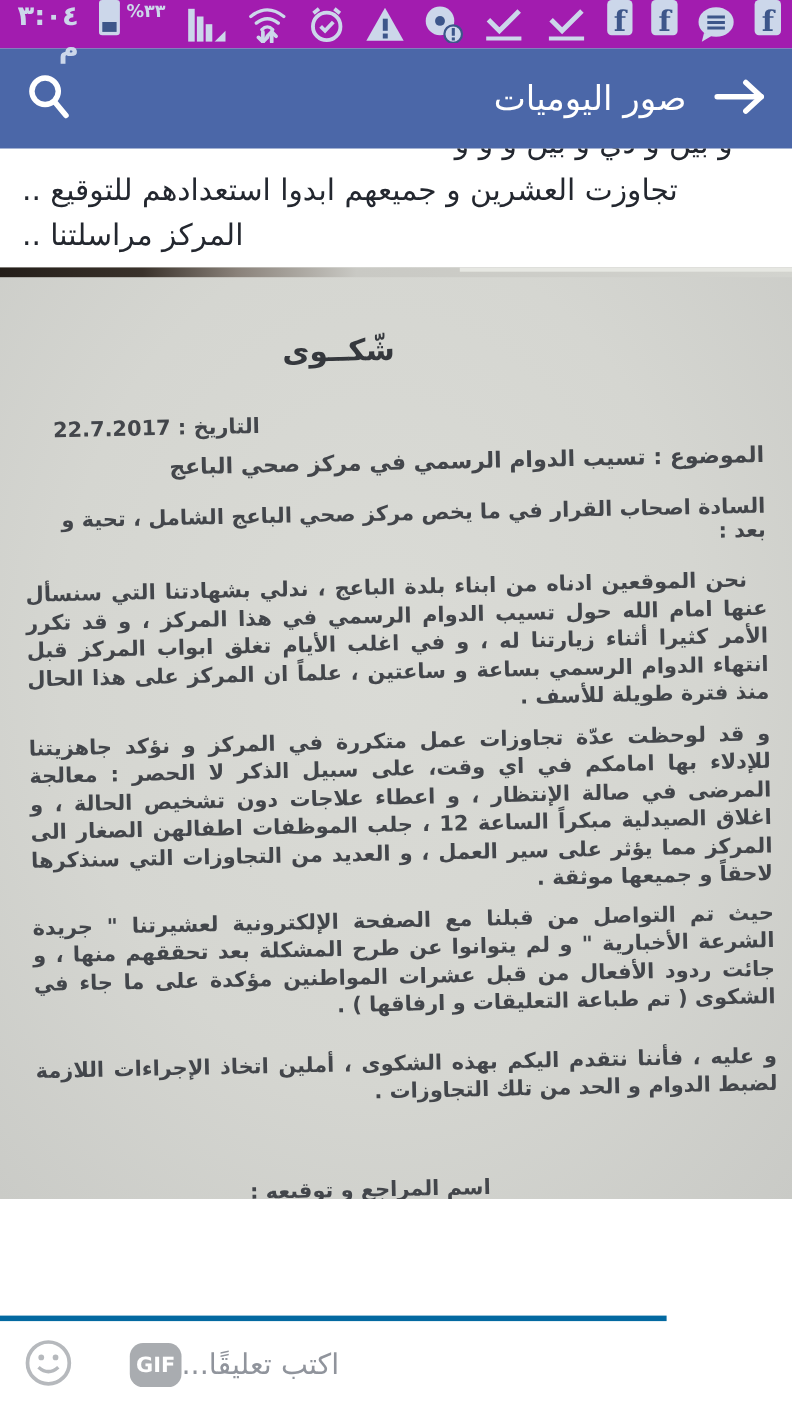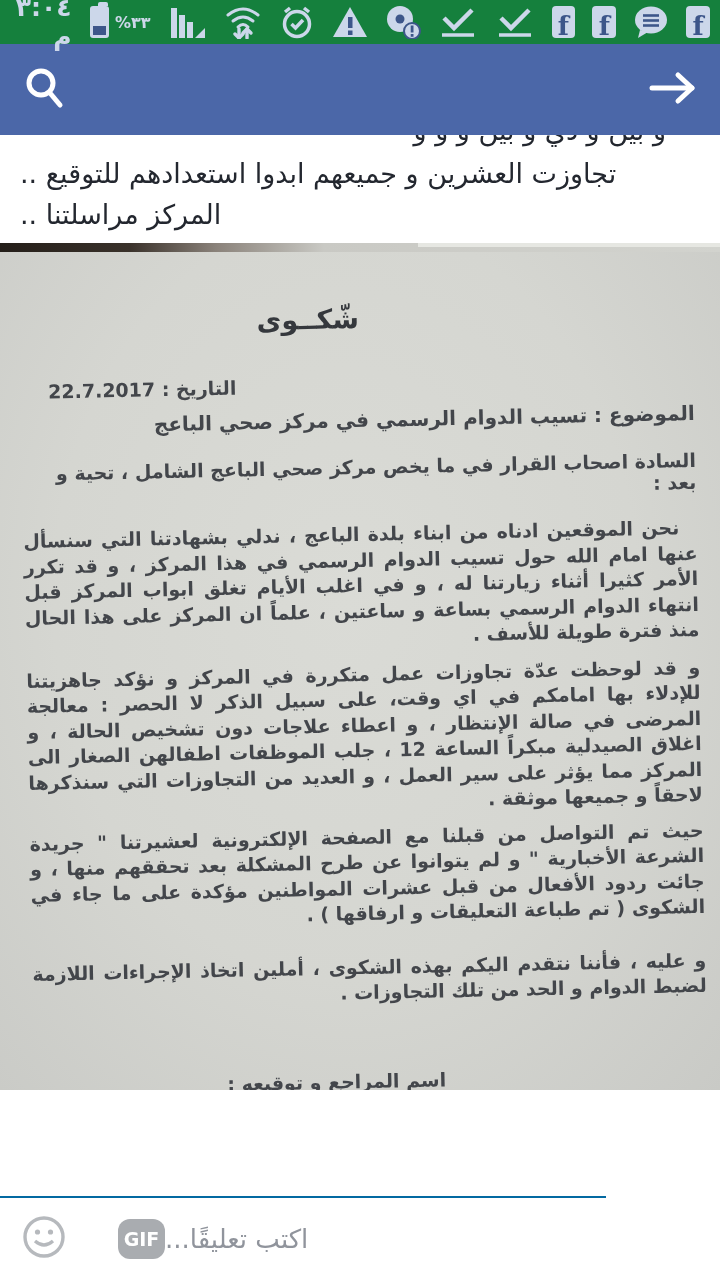--- a/index.html
+++ b/index.html
@@ -1,20 +1,20 @@
 <!DOCTYPE html>
 <html lang="ar"><head>
 <meta charset="utf-8">
 <style>
   * { margin:0; padding:0; box-sizing:border-box; }
   html,body { width:720px; height:1280px; overflow:hidden; background:#fff;
     font-family:"DejaVu Sans","Liberation Sans",sans-serif; }
 
   
-  .statusbar { height:44px; background:#15803d; display:flex; align-items:center;
+  .statusbar { height:44px; background:#a21caf; display:flex; 
     padding:0 10px; gap:0; color:#ccd7ea; }
   .statusbar .time { font-size:25px; font-weight:bold; margin-right:18px; }
   .statusbar .batt-pct { font-size:16px; font-weight:bold; margin-right:20px; }
   .battery { width:26px; height:32px; border-radius:3px; background:#ccd7ea; position:relative; margin-right:6px; }
   .battery:before { content:""; position:absolute; top:-4px; left:8px; width:10px; height:4px; background:#ccd7ea; border-radius:2px 2px 0 0; }
   .battery .level { position:absolute; left:3px; right:3px; bottom:3px; height:9px; background:#3d568a; }
   .sb-icon { margin-right:17px; flex:0 0 auto; display:flex; align-items:center; }
   .fbsq { width:32px; height:32px; background:#ccd7ea; border-radius:4px; color:#3d568a;
     font-weight:bold; font-size:26px; display:flex; align-items:flex-end; justify-content:center;
     line-height:0.9; overflow:hidden; margin-right:17px; font-family:"DejaVu Serif","Liberation Serif",serif;}
@@ -49,21 +49,21 @@
   .doc .salut { font-size:19px; margin-top:24px; }
   .doc p { font-size:19px; line-height:25.5px; text-align:justify; }
   .doc .p1 { margin-top:22px; text-indent:18px; }
   .doc .p2 { margin-top:12px; }
   .doc .p3 { margin-top:10px; }
   .doc .p4 { margin-top:28px; }
   .doc .sig { font-size:19px; margin-top:64px; text-align:center; transform:translateX(-35px); }
 
   
   .commentbar { position:absolute; left:0; bottom:0; width:606px; height:84px; background:#fff;
-    border-top:2px solid #0369a1; display:flex; align-items:center; padding:0 22px;margin-top:32px; }
+    border-top:5px solid #0369a1; display:flex; align-items:center; padding:0 22px;margin-top:32px; }
   .commentbar .gif { width:47px; height:40px; background:#a9acb0; border-radius:12px; color:#fff;
     font-weight:bold; font-size:19px; display:flex; align-items:center; justify-content:center;
     margin-left:52px; cursor:pointer; }
   .commentbar .placeholder { flex:1; direction:rtl; text-align:left; color:#90949c; font-size:26px; cursor:text; }
 </style>
 </head>
 <body>
 
 <div class="statusbar">
   <span class="time" dir="rtl">٣:٠٤ م</span>
@@ -147,20 +147,21 @@
 </div>
 
 <div class="header">
   <span class="search">
     <svg width="44" height="46" viewBox="0 0 44 46" fill="none" stroke="#ffffff" stroke-width="5" stroke-linecap="round">
       <circle cx="19" cy="18" r="12"></circle>
         <line x1="28" y1="28" x2="38" y2="40"></line>
       </svg>
   </span>
   <span class="spacer"></span>
+  <span class="title">صور اليوميات</span>
   <span class="back">
     <svg width="50" height="36" viewBox="0 0 50 36" fill="none" stroke="#ffffff" stroke-width="5" stroke-linecap="round" stroke-linejoin="round">
       <line x1="4" y1="18" x2="44" y2="18"></line>
         <polyline points="30,5 44,18 30,31"></polyline>
       </svg>
   </span>
 </div>
 
 <div class="post">
   <div class="clipline">

